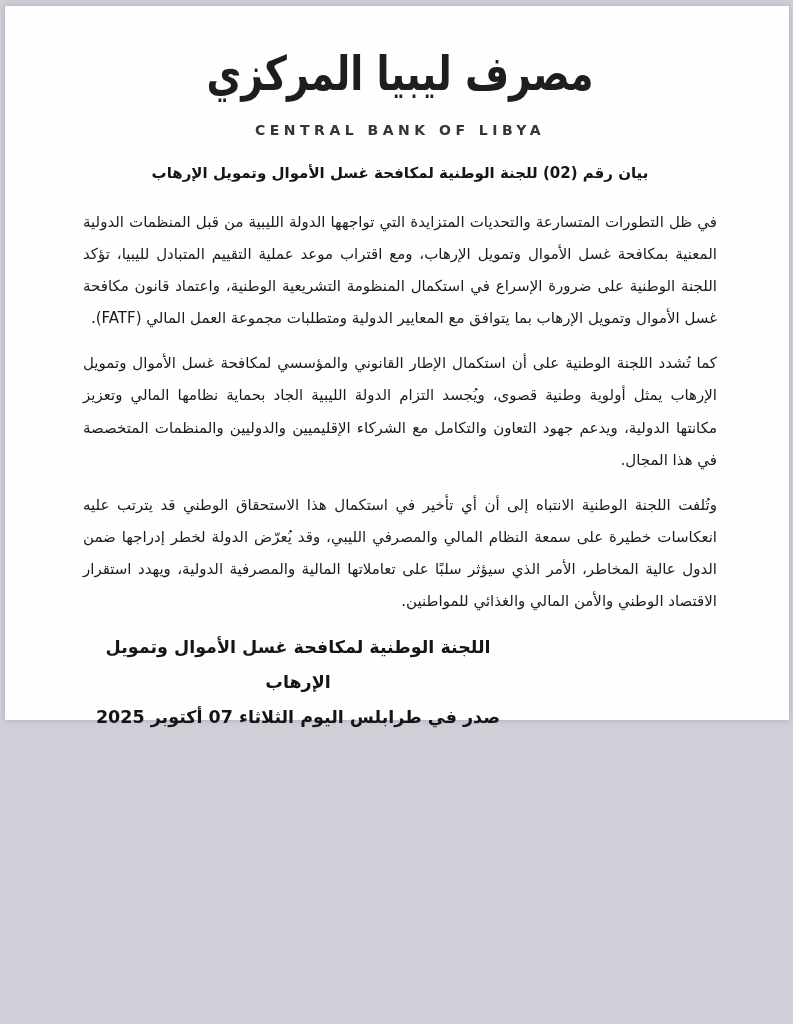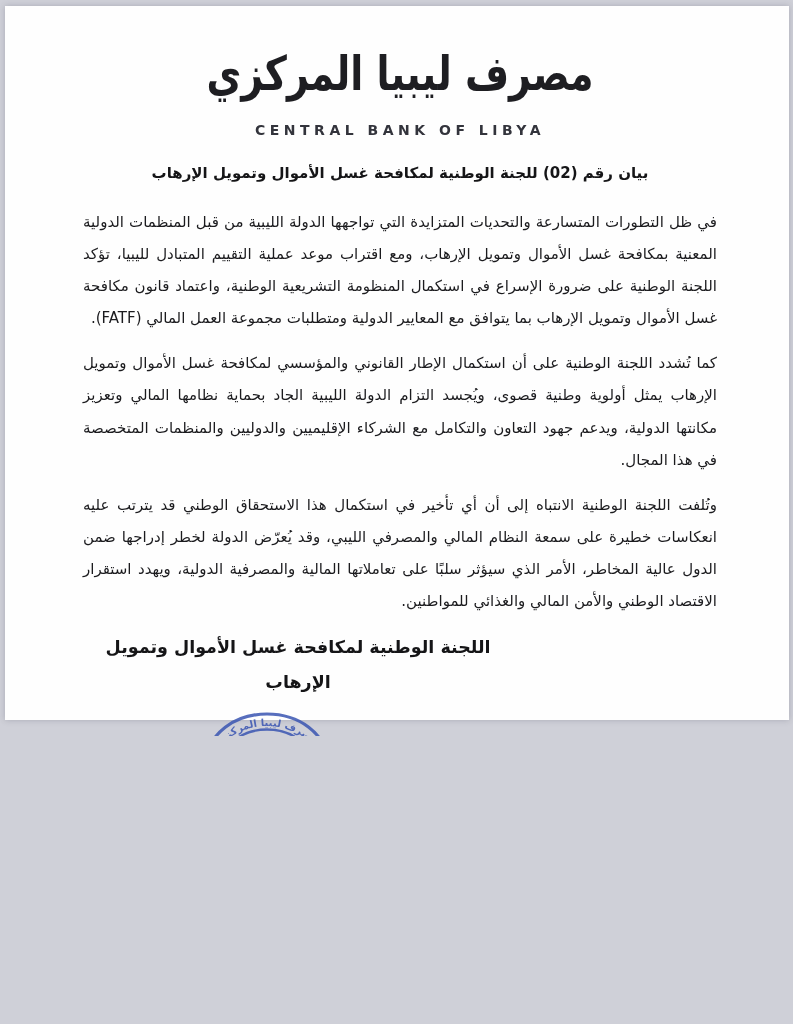--- a/index.html
+++ b/index.html
@@ -115,20 +115,21 @@
       <div class="doc-title">بيان رقم (02) للجنة الوطنية لمكافحة غسل الأموال وتمويل الإرهاب</div>
 
       <div class="body-text">
         <p>في ظل التطورات المتسارعة والتحديات المتزايدة التي تواجهها الدولة الليبية من قبل المنظمات الدولية المعنية بمكافحة غسل الأموال وتمويل الإرهاب، ومع اقتراب موعد عملية التقييم المتبادل لليبيا، تؤكد اللجنة الوطنية على ضرورة الإسراع في استكمال المنظومة التشريعية الوطنية، واعتماد قانون مكافحة غسل الأموال وتمويل الإرهاب بما يتوافق مع المعايير الدولية ومتطلبات مجموعة العمل المالي (FATF).</p>
         <p>كما تُشدد اللجنة الوطنية على أن استكمال الإطار القانوني والمؤسسي لمكافحة غسل الأموال وتمويل الإرهاب يمثل أولوية وطنية قصوى، ويُجسد التزام الدولة الليبية الجاد بحماية نظامها المالي وتعزيز مكانتها الدولية، ويدعم جهود التعاون والتكامل مع الشركاء الإقليميين والدوليين والمنظمات المتخصصة في هذا المجال.</p>
         <p>وتُلفت اللجنة الوطنية الانتباه إلى أن أي تأخير في استكمال هذا الاستحقاق الوطني قد يترتب عليه انعكاسات خطيرة على سمعة النظام المالي والمصرفي الليبي، وقد يُعرّض الدولة لخطر إدراجها ضمن الدول عالية المخاطر، الأمر الذي سيؤثر سلبًا على تعاملاتها المالية والمصرفية الدولية، ويهدد استقرار الاقتصاد الوطني والأمن المالي والغذائي للمواطنين.</p>
       </div>
 
       <div class="signature">
         <div class="sig-line">اللجنة الوطنية لمكافحة غسل الأموال وتمويل الإرهاب</div>
+        <div class="sig-line">صدر في طرابلس اليوم الثلاثاء 07 أكتوبر 2025</div>
       </div>
 
       <div class="stamp-wrap">
         <svg class="stamp-svg" width="132" height="102" viewBox="0 0 132 102">
 
           <ellipse cx="66" cy="51" rx="59" ry="45" fill="none" stroke="#3a55b2" stroke-width="3.2"></ellipse>
 
           <ellipse cx="66" cy="51" rx="42" ry="29.5" fill="none" stroke="#3a55b2" stroke-width="2.4"></ellipse>
 
           <rect x="14.6" y="47.2" width="7" height="7" fill="#3a55b2" transform="rotate(45 18.1 50.7)"></rect>

